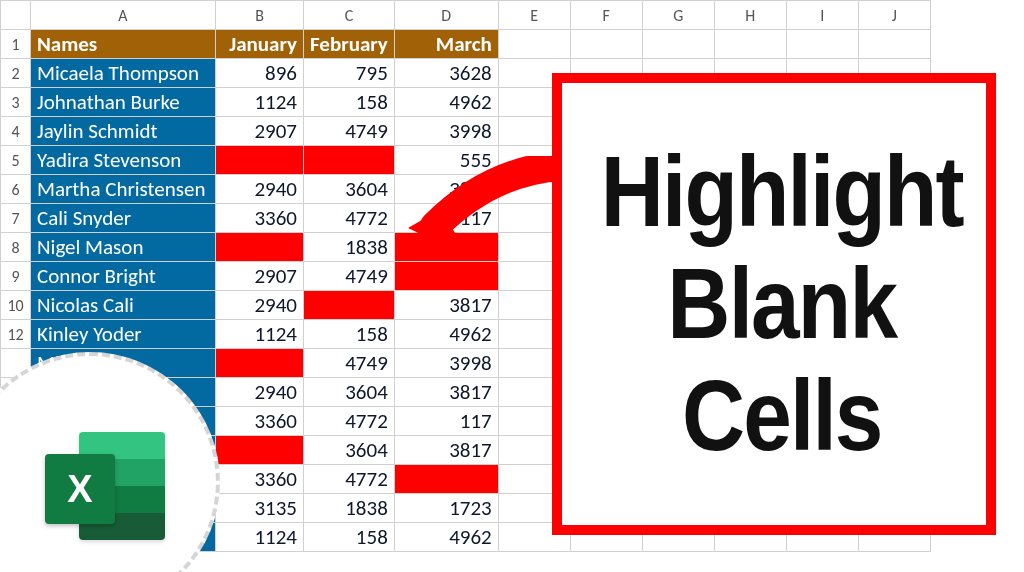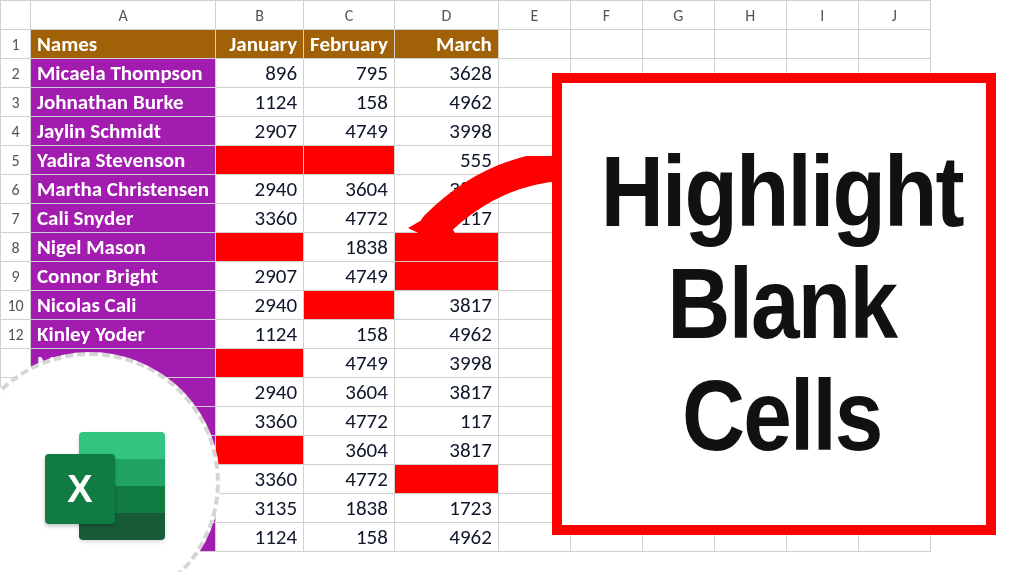--- a/index.html
+++ b/index.html
@@ -46,23 +46,23 @@
   .colB { width: 88px; min-width:88px;}
   .colC { width: 90px; min-width:90px;}
   .colD { width: 78px; min-width:78px;}
   .colE, .colF, .colG, .colH, .colI, .colJ { width: 72px; min-width:72px;}
   .hdr-green {
     background: #a16207;
     color: #fff;
     font-weight: 700;
   }
   .name-cell {
-    background: #a21caf;
+    background: #0369a1;
     color: #fff;
-    font-weight: 700;
+    font-weight: 400;
   }
   .num { text-align: right; color:#0f172a; }
   .blank-hl { background: #ff0000; }
   .callout-box {
     position: absolute;
     left: 552px; top: 73px;
     width: 444px; height: 462px;
     background: #fff;
     border: 10px solid #ff0000;
     display: flex; align-items: center; justify-content: center;

